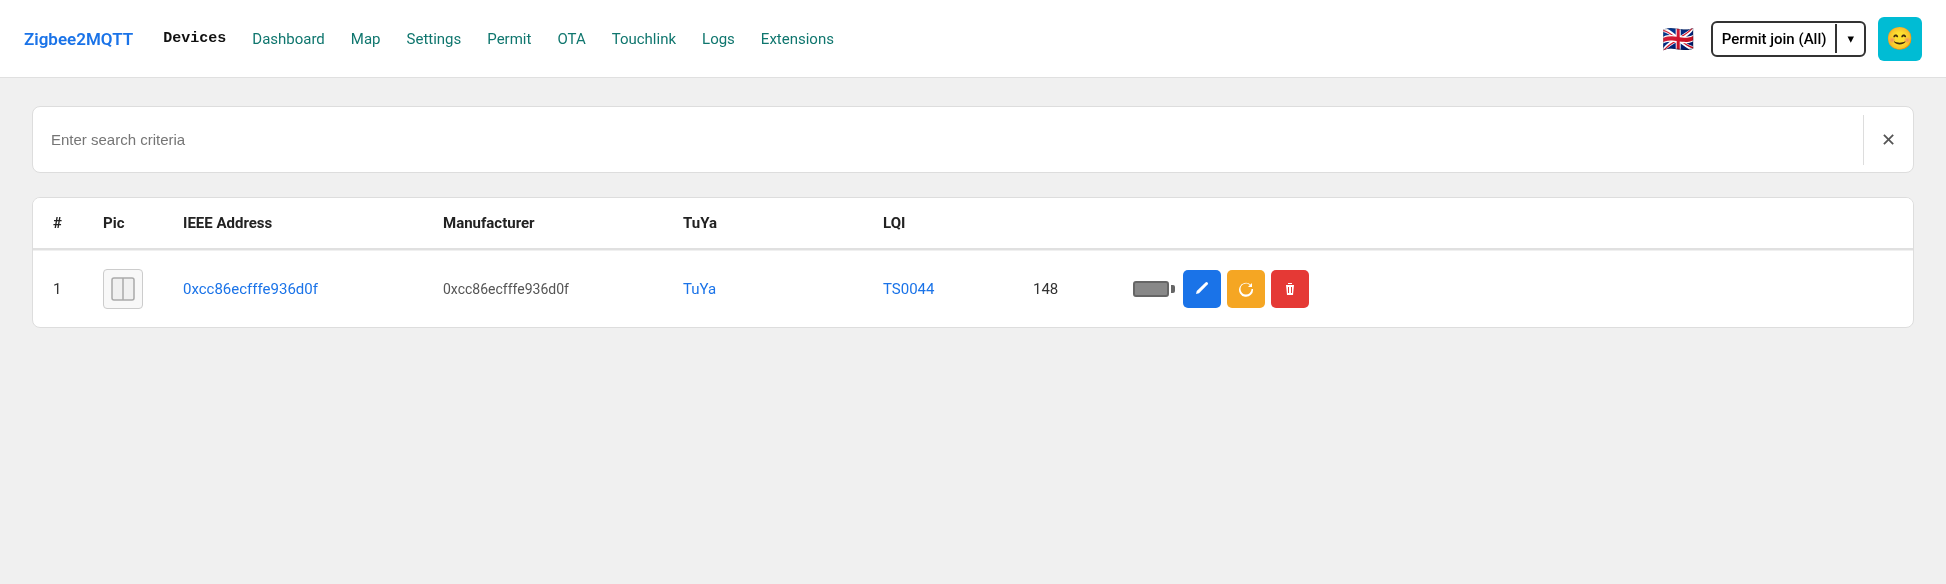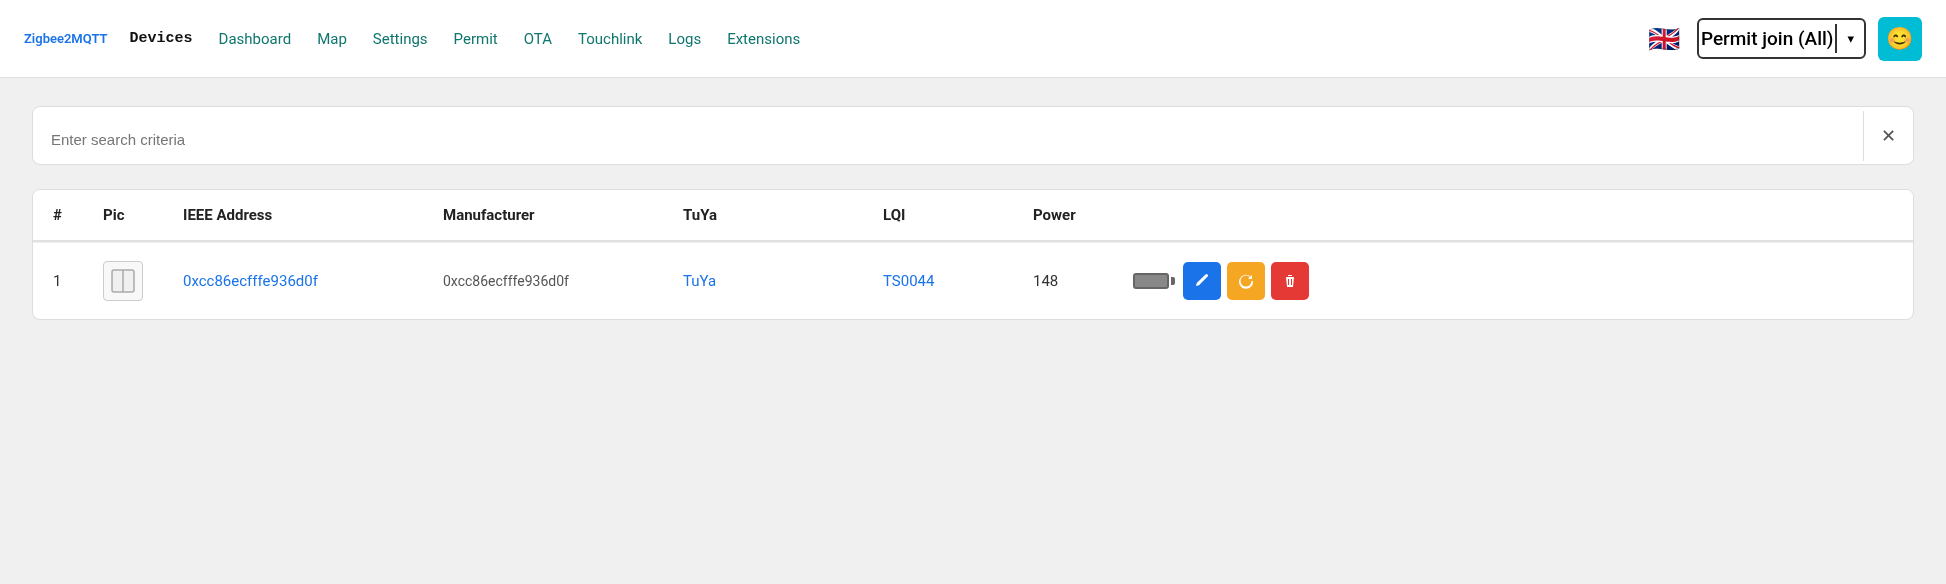--- a/index.html
+++ b/index.html
@@ -17,23 +17,23 @@
       align-items: center;
       padding: 0 24px;
       height: 78px;
       gap: 6px;
       border-bottom: 1px solid #e0e0e0;
       flex-wrap: nowrap;
     }
     .nav-brand {
       color: #1a73e8;
       font-weight: 600;
-      font-size: 13px;
+      font-size: 17px;
       text-decoration: none;
-      margin-right: 6px;
+      margin-right: 14px;
       white-space: nowrap;
     }
     .nav-item {
       padding: 6px 10px;
       color: #0f766e;
       cursor: pointer;
       border-radius: 4px;
       white-space: nowrap;
       font-size: 15px;
     }
@@ -51,22 +51,22 @@
     .permit-join-btn {
       display: flex;
       align-items: center;
       border: 2px solid #333;
       border-radius: 6px;
       overflow: hidden;
       cursor: pointer;
       background: #fff;
     }
     .permit-join-label {
-      padding: 7px 2px;
-      font-size: 19px;
+      padding: 7px 9px;
+      font-size: 15px;
       font-weight: 500;
       white-space: nowrap;
     }
     .permit-join-chevron {
       padding: 7px 10px;
       border-left: 2px solid #333;
       font-size: 13px;
     }
     .avatar-btn {
       width: 44px;
@@ -95,25 +95,24 @@
       border: 1px solid #ddd;
       display: flex;
       align-items: center;
       margin-bottom: 24px;
       overflow: hidden;
     }
     .search-input {
       flex: 1;
       border: none;
       outline: none;
-      padding: 16px 18px;
+      padding: 24px 18px;
       font-size: 15px;
       color: #888;
       background: transparent;
-      margin-top: 8px;
     }
     .search-clear-btn {
       width: 50px;
       height: 50px;
       display: flex;
       align-items: center;
       justify-content: center;
       border-left: 1px solid #ddd;
       cursor: pointer;
       font-size: 18px;
@@ -262,21 +261,20 @@
 
   <div class="devices-table">
 
     <div class="table-header">
       <div class="th">#</div>
       <div class="th">Pic</div>
       <div class="th">IEEE Address</div>
       <div class="th">Manufacturer</div>
       <div class="th">TuYa</div>
       <div class="th">LQI</div>
-      <div class="th">Power</div>
     </div>
 
     <div class="table-row">
 
       <div class="td">1</div>
 
       <div class="td">
         <div class="device-pic">
           <svg viewBox="0 0 30 30" fill="none" xmlns="http://www.w3.org/2000/svg">
             <rect x="4" y="4" width="22" height="22" rx="2" stroke="#aaa" stroke-width="1.5" fill="#f0f0f0"></rect>

